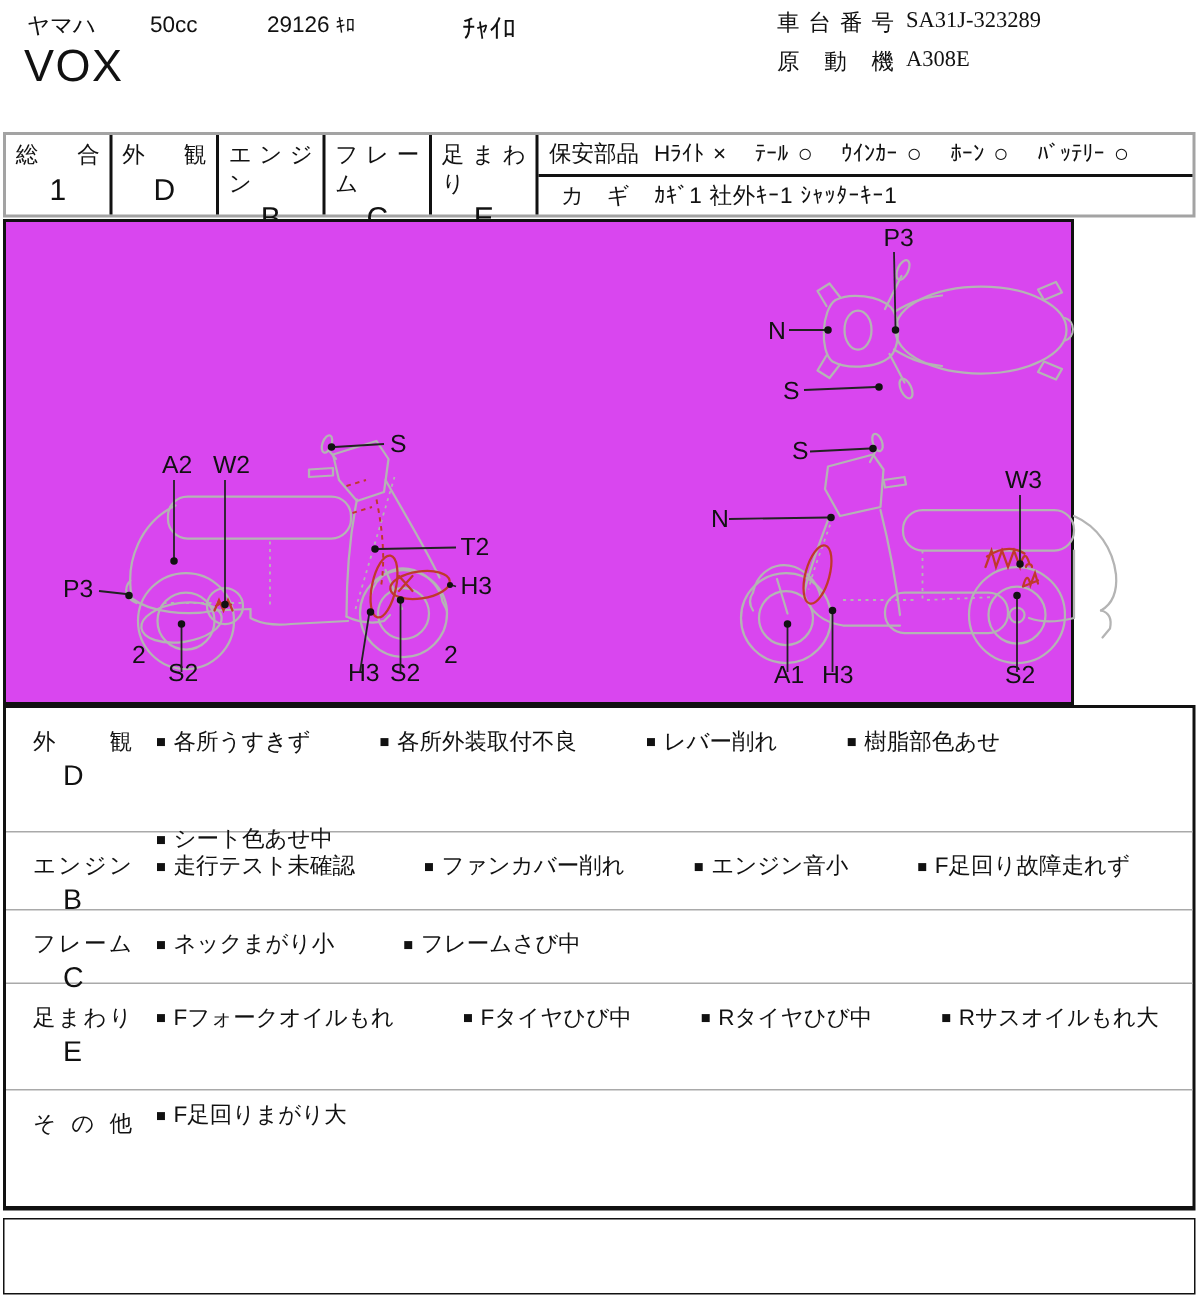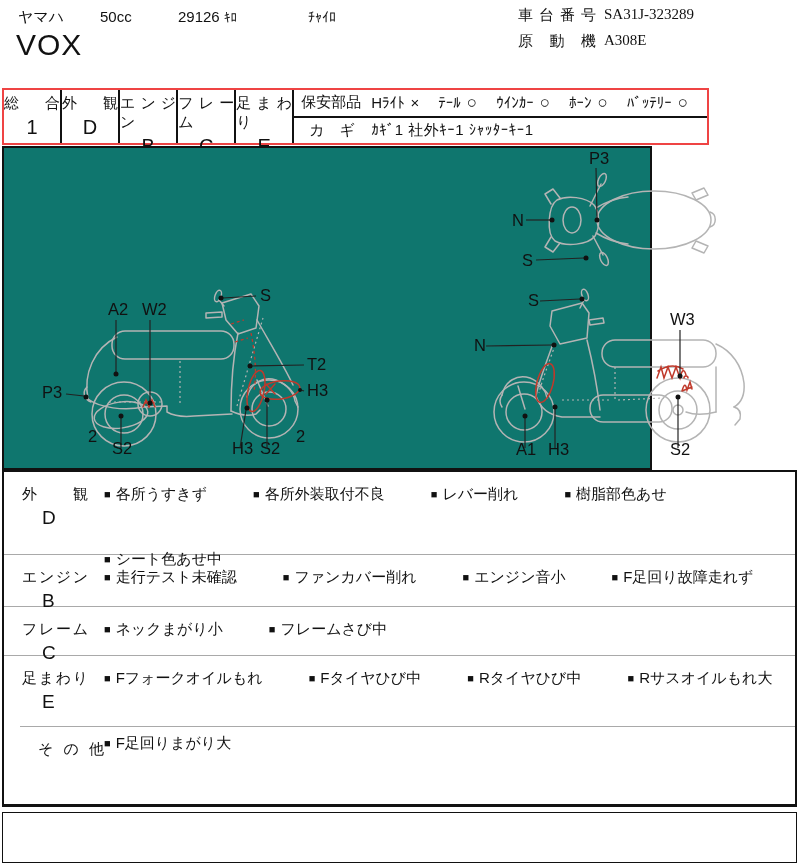--- a/index.html
+++ b/index.html
@@ -10,30 +10,30 @@
     color:#111; overflow:hidden;
   }
   .abs { position:absolute; }
 
   
   .h-text { font-size:15px; white-space:nowrap; }
   .h-maker { left:18px; top:8px; }
   .h-cc { left:100px; top:8px; }
   .h-km { left:178px; top:8px; }
   .h-km .unit { font-size:13px; }
-  .h-color { left:308px; top:9px; font-size:14px; }
+  .h-color { left:308px; top:9px; font-size:18px; }
   .h-model { left:16px; top:28px; font-size:30px; letter-spacing:1px; }
   .h-right { left:518px; top:6px; font-size:15px; }
   .h-right .row { display:flex; margin-bottom:7px; white-space:nowrap;font-family:Liberation Serif, serif; }
   .jlabel { display:inline-block; width:78px; text-align:justify; text-align-last:justify; margin-right:8px; }
 
   
   .rtable {
-    left:2px; top:88px; width:707px; height:57px;
-    display:flex; border:2px solid #ef4444; background:#fff;
+    left:2px; top:88px; width:795px; height:57px;
+    display:flex; border:2px solid #a3a3a3; background:#fff;
   }
   .rcell {
     width:71px; border-right:2px solid #111;
     display:flex; flex-direction:column; align-items:center; padding-top:4px;
   }
   .rlabel { width:56px; font-size:15px; text-align:justify; text-align-last:justify; }
   .rgrade { font-size:20px; margin-top:3px; }
   .rright { flex:1; display:flex; flex-direction:column; }
   .srow {
     flex:1; display:flex; align-items:center;
@@ -43,22 +43,22 @@
   .sp-label { margin-right:10px; }
   .sp-item { display:flex; align-items:center; margin-right:19px; }
   .sp-item .nm { margin-right:6px; }
   .sp-item .status { font-weight:bold; font-size:17px; }
   .sp-item .status.x { font-weight:normal; font-size:15px; }
   .key-label { display:inline-block; width:46px; margin-left:8px; margin-right:16px; }
   .key-info { letter-spacing:0.5px; }
 
   
   .diagram {
-    left:2px; top:146px; width:650px; height:324px;
-    border:2px solid #111; background:#0f766e;
+    left:2px; top:146px; width:714px; height:324px;
+    border:2px solid #111; background:#d946ef;
   }
   .diagram svg { display:block; }
   .outline { stroke:#b4b4b4; stroke-width:1.5; fill:none; stroke-linecap:round; stroke-linejoin:round; }
   .dotted  { stroke:#b4b4b4; stroke-width:1.2; fill:none; stroke-dasharray:2,3; }
   .red     { stroke:#c0392b; stroke-width:1.5; fill:none; stroke-linecap:round; }
   .reddash { stroke:#c0392b; stroke-width:1.3; fill:none; stroke-dasharray:3,3; }
   .lline   { stroke:#222; stroke-width:1.2; fill:none; }
   .ldot    { fill:#111; }
   .lbl     { font-size:16.5px; fill:#111; }
 
@@ -75,21 +75,21 @@
   .sec-items {
     flex:1; display:flex; flex-wrap:wrap; align-content:flex-start;
     padding:13px 8px 0 4px; font-size:15px; column-gap:13px; row-gap:6px;gap:46px;
   }
   .defect-item { white-space:nowrap; }
   .defect-item .bullet { font-size:11px; vertical-align:1px; margin-right:5px; }
   .row-gaikan { height:82px; }
   .row-engine { height:52px; }
   .row-frame  { height:49px; }
   .row-ashi   { height:71px; }
-  .row-other  { height:78px;margin-left:16px; }
+  .row-other  { height:78px; }
 
   .bottombox {
     left:2px; top:812px; width:795px; height:51px;
     border:1.5px solid #111; background:#fff;
   }
 </style>
 </head>
 <body>
 
 <div class="abs h-text h-maker">ヤマハ</div>

